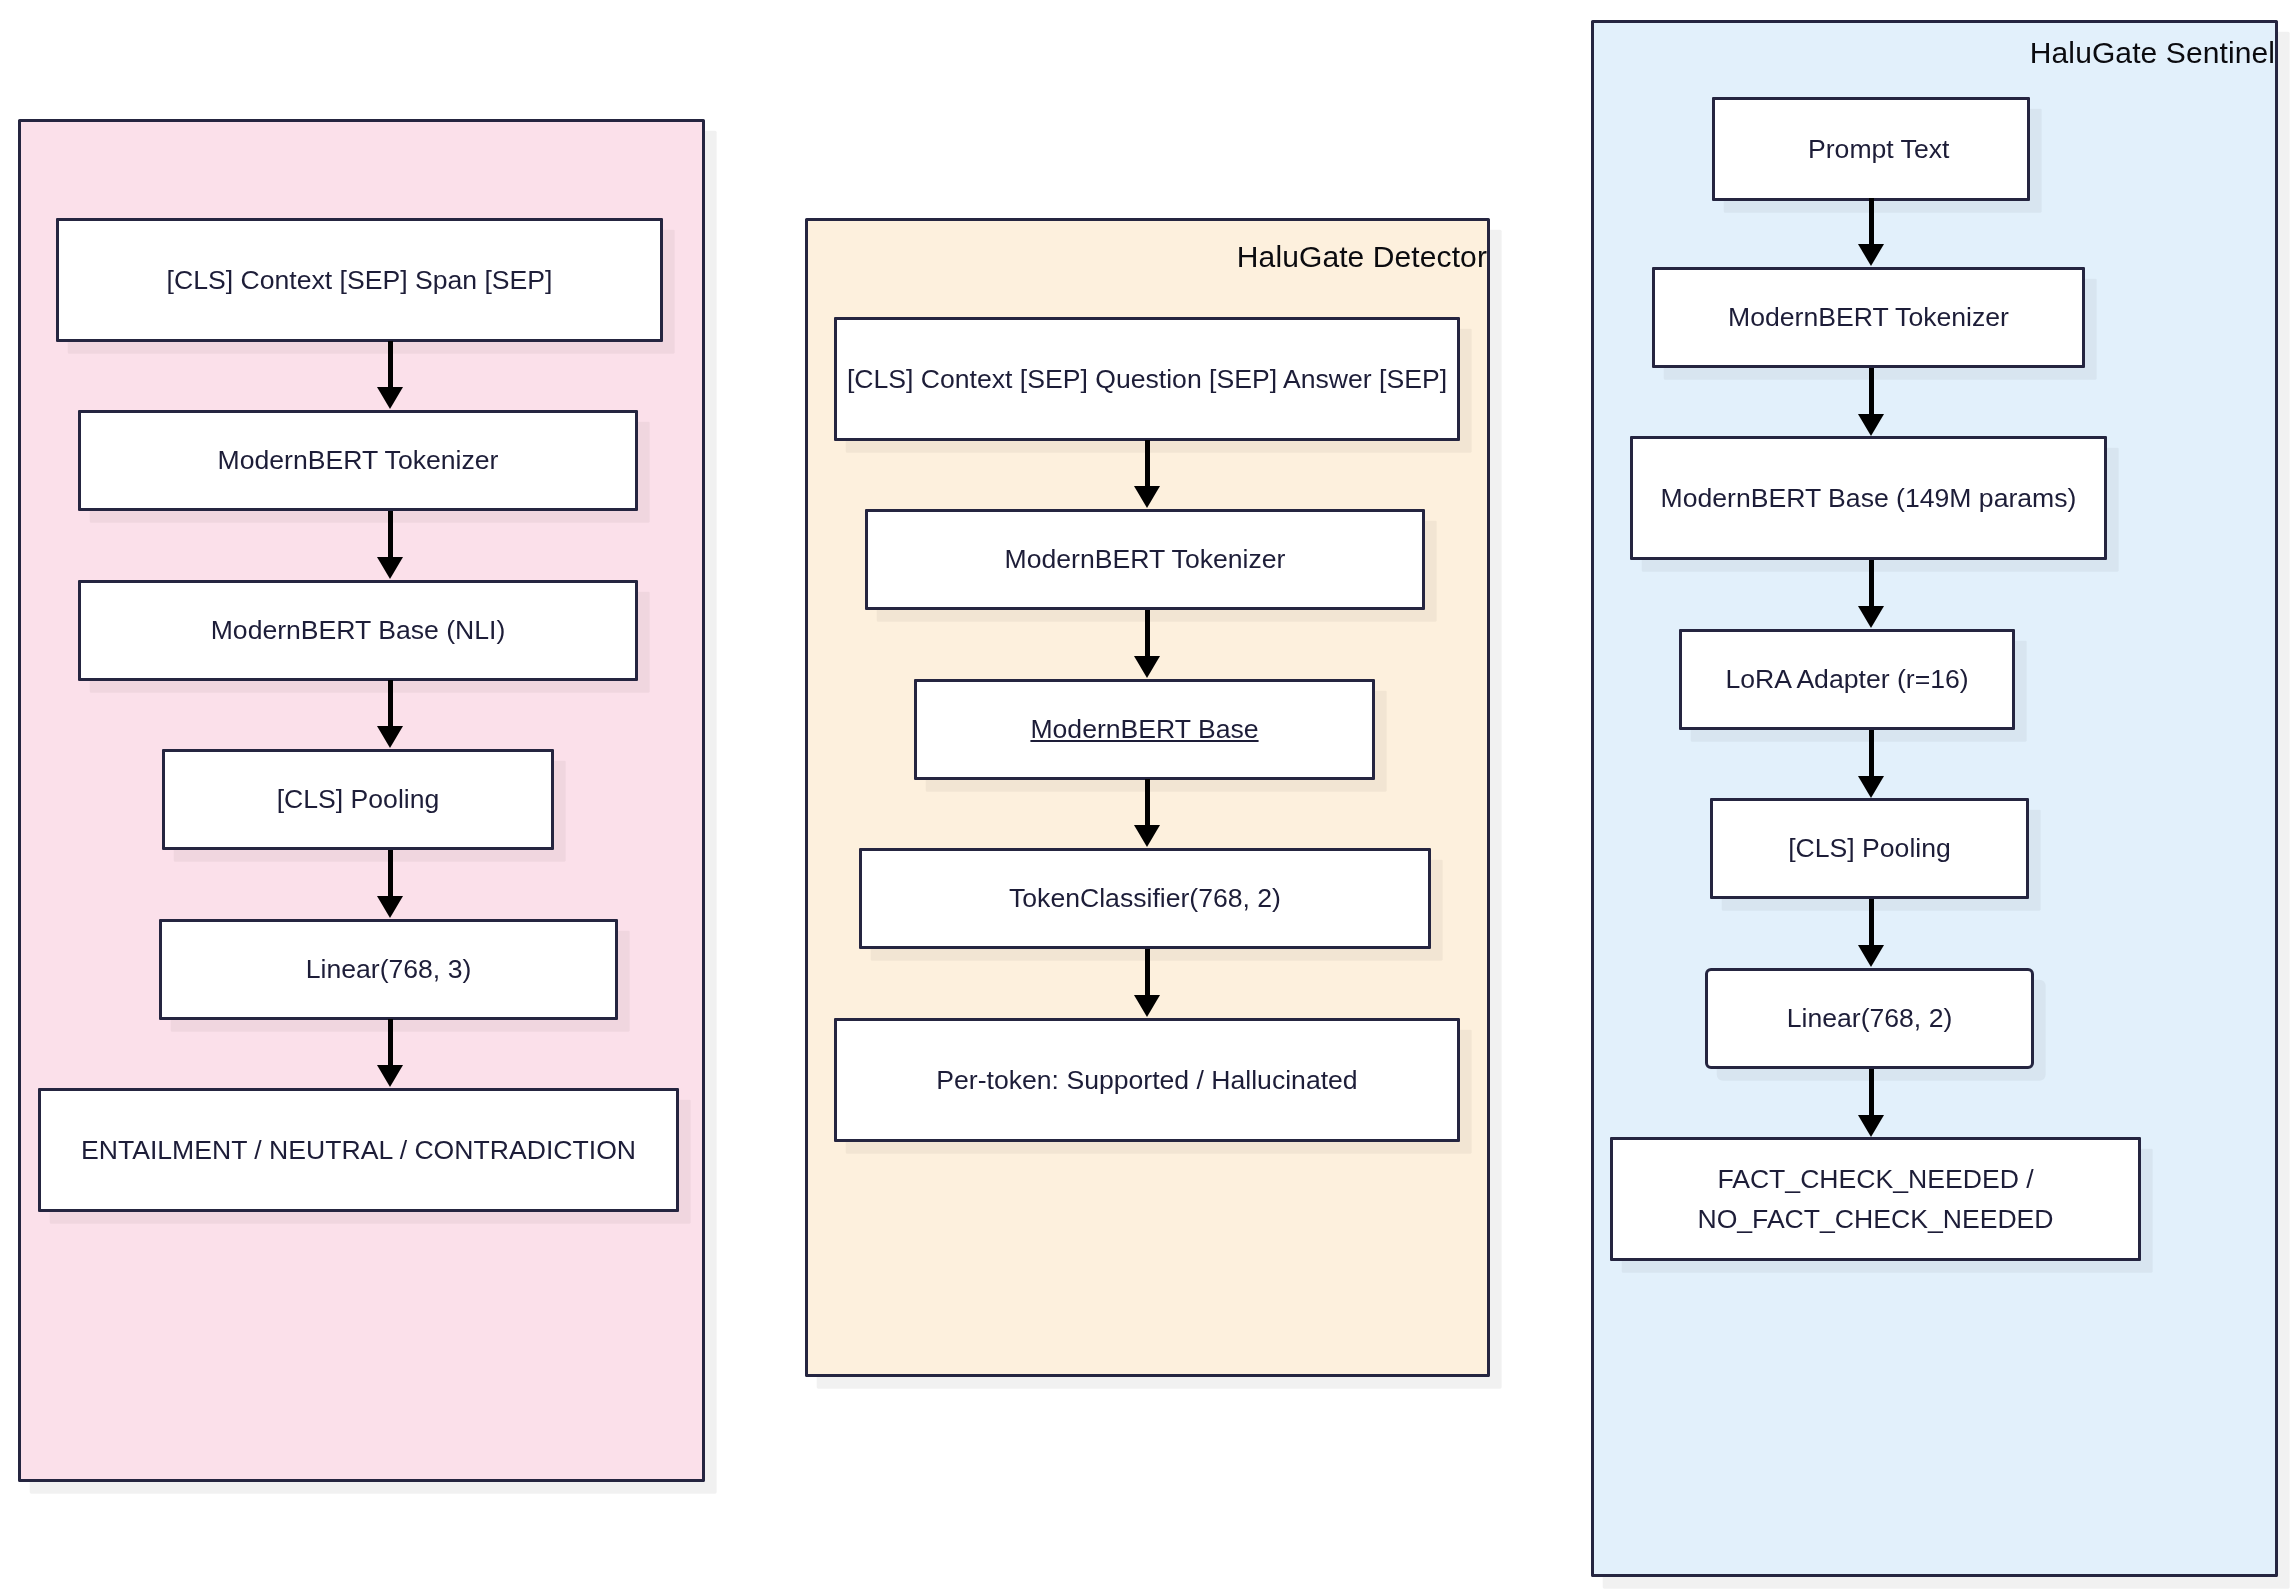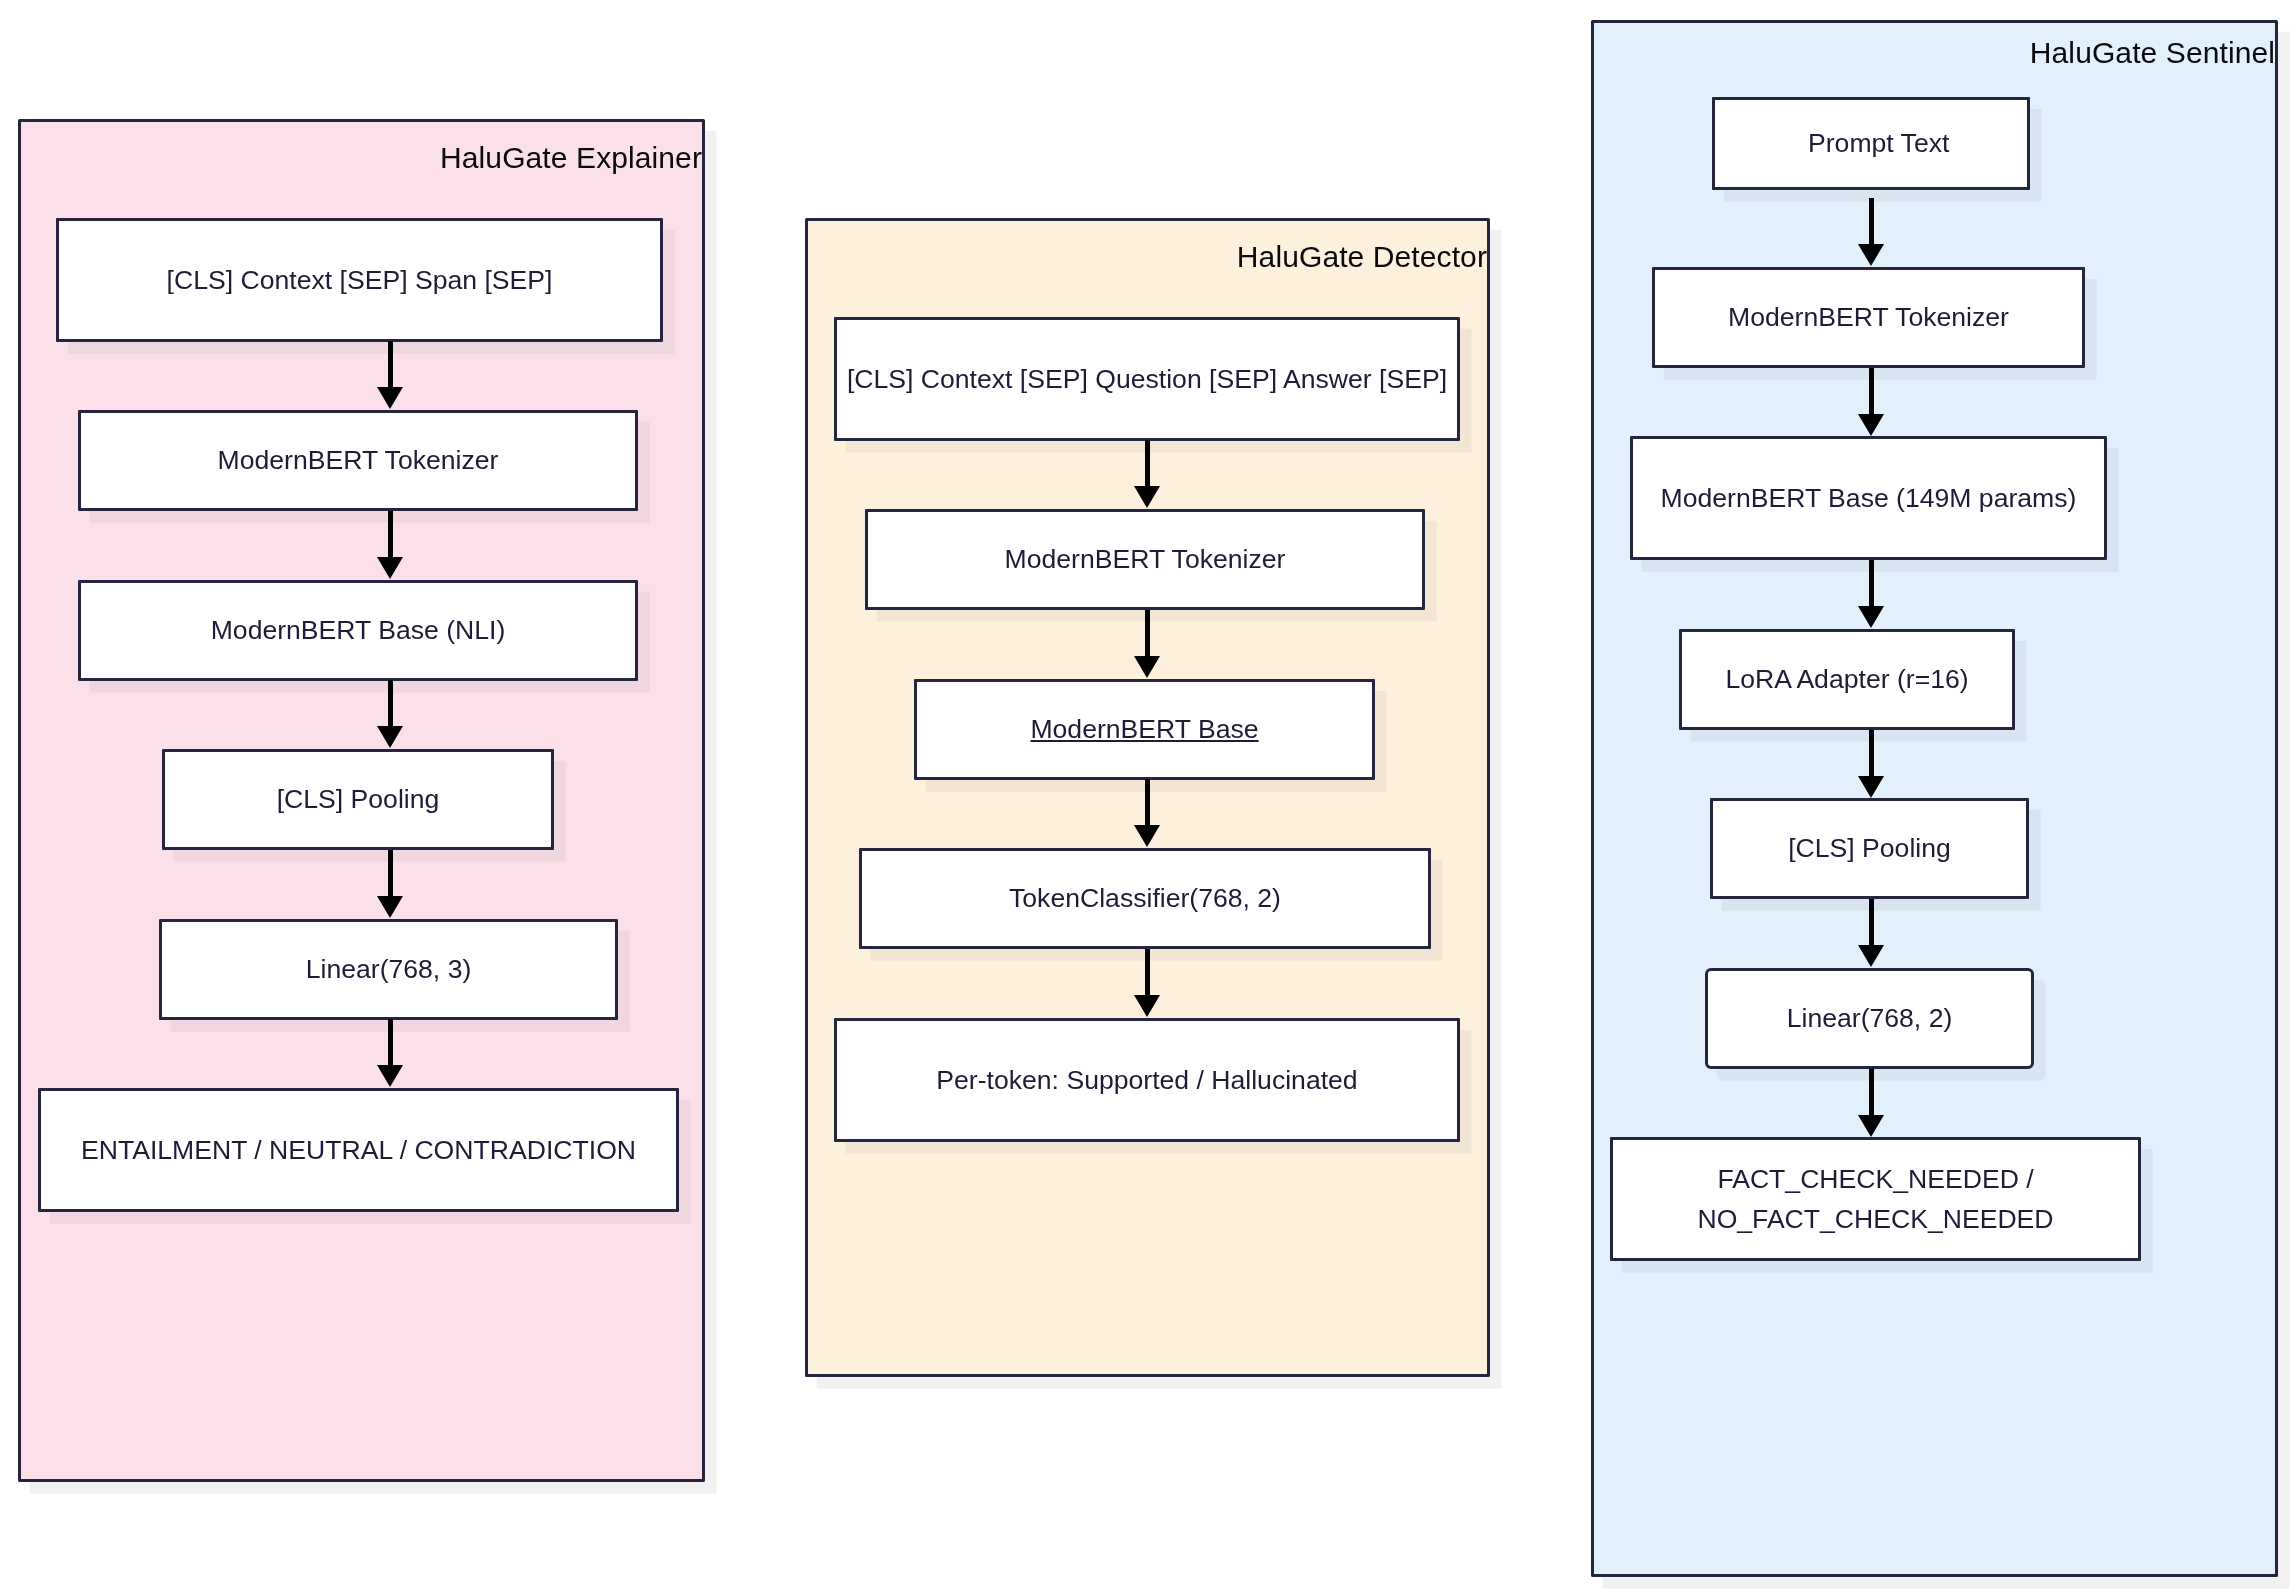--- a/index.html
+++ b/index.html
@@ -83,21 +83,20 @@
     border-right: 13.3px solid transparent;
     border-top: 22px solid #000000;
   }
 </style>
 </head>
 <body>
 
 <div id="diagram">
 
   <div class="panel" id="panel-explainer">
-    <div class="panel-title" style="top:19px;">HaluGate Explainer</div>
 
     <div class="node" style="left:35px; top:96px; width:607px; height:124px;">
       <span>[CLS] Context [SEP] Span [SEP]</span>
     </div>
     <div class="arrow" style="left:367px; top:219px; height:47px;"></div>
 
     <div class="node" style="left:57px; top:288px; width:560px; height:101px;">
       <span>ModernBERT Tokenizer</span>
     </div>
     <div class="arrow" style="left:367px; top:389px; height:47px;"></div>
@@ -146,21 +145,21 @@
     <div class="arrow" style="left:337px; top:728px; height:47px;"></div>
 
     <div class="node" style="left:26px; top:797px; width:626px; height:124px;">
       <span>Per-token: Supported / Hallucinated</span>
     </div>
   </div>
 
   <div class="panel" id="panel-sentinel">
     <div class="panel-title" style="top:12.8px;">HaluGate Sentinel</div>
 
-    <div class="node" style="left:118px; top:74px; width:318px; height:93px;padding-left:25px;">
+    <div class="node" style="left:118px; top:74px; width:318px; height:104px;padding-left:25px;">
       <span>Prompt Text</span>
     </div>
     <div class="arrow" style="left:275px; top:175px; height:47px;"></div>
 
     <div class="node" style="left:58px; top:244px; width:433px; height:101px;">
       <span>ModernBERT Tokenizer</span>
     </div>
     <div class="arrow" style="left:275px; top:345px; height:47px;"></div>
 
     <div class="node" style="left:36px; top:413px; width:477px; height:124px;">

